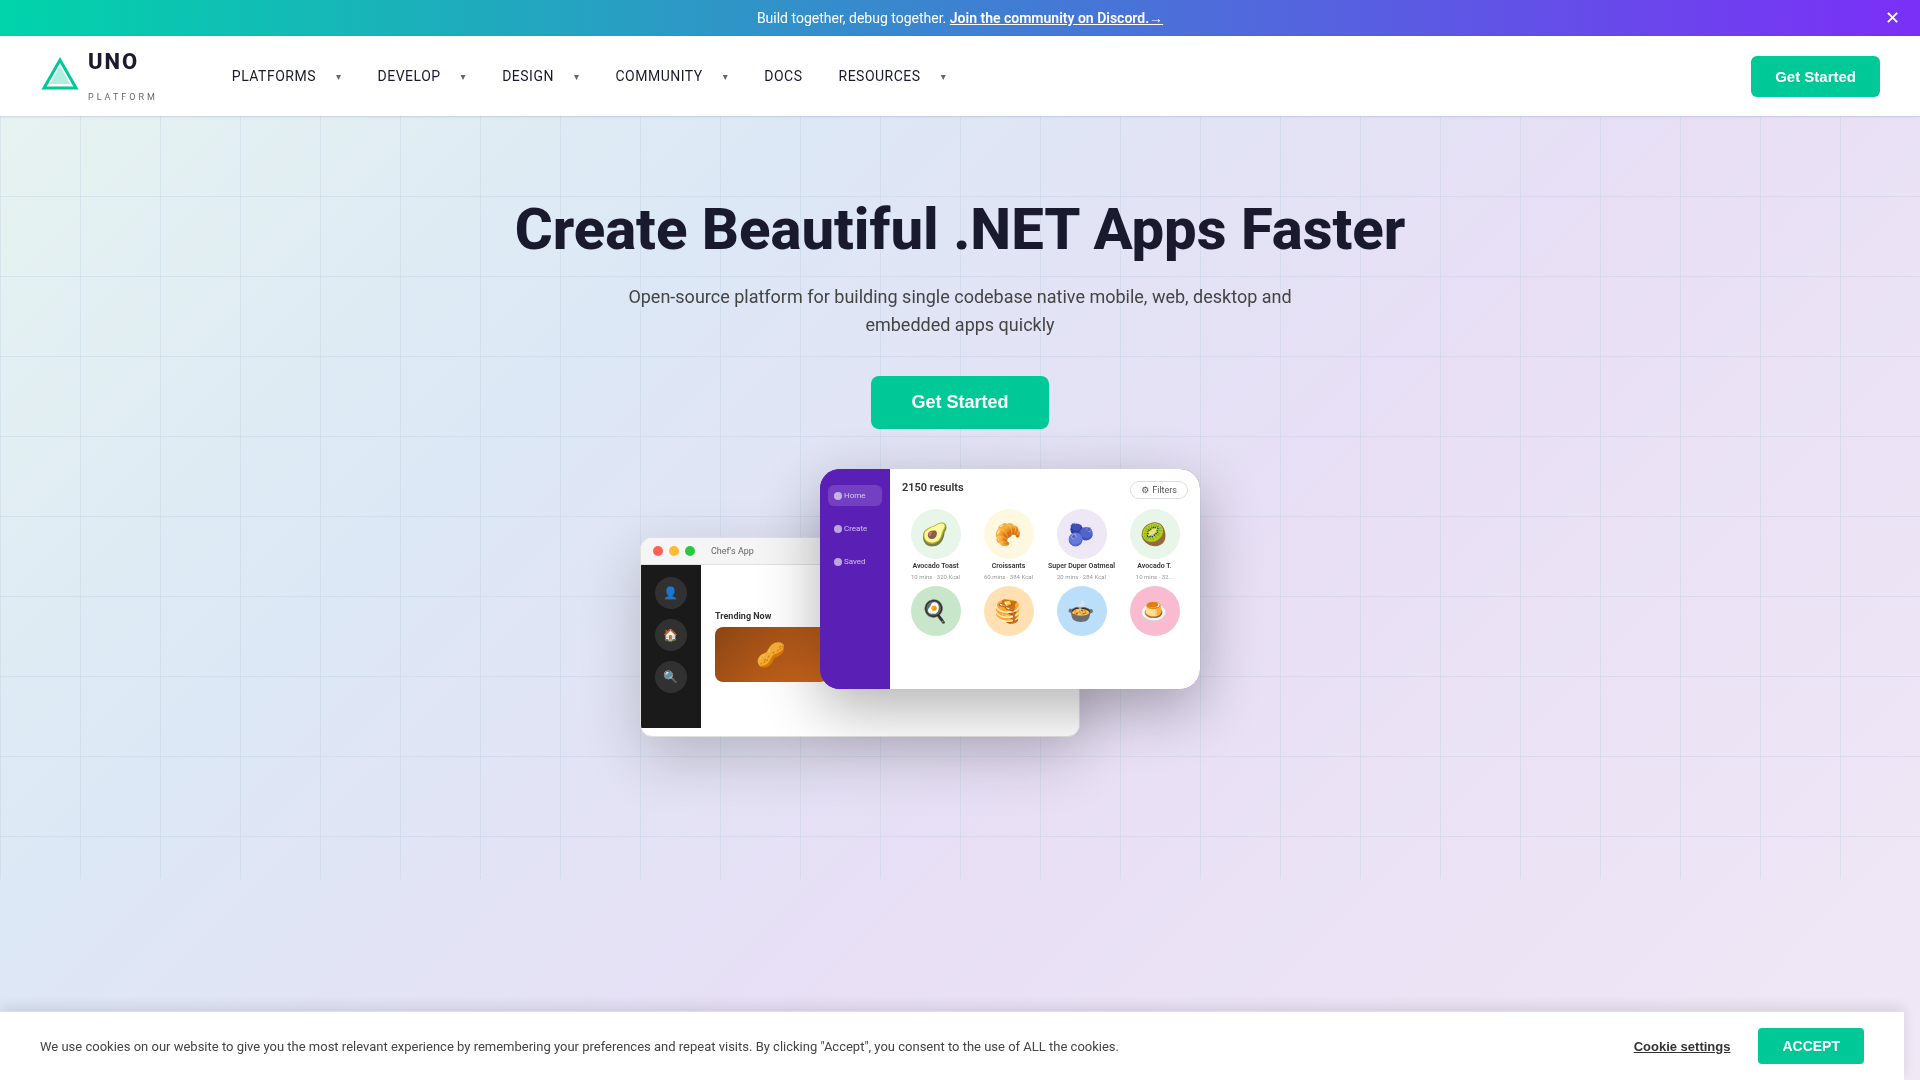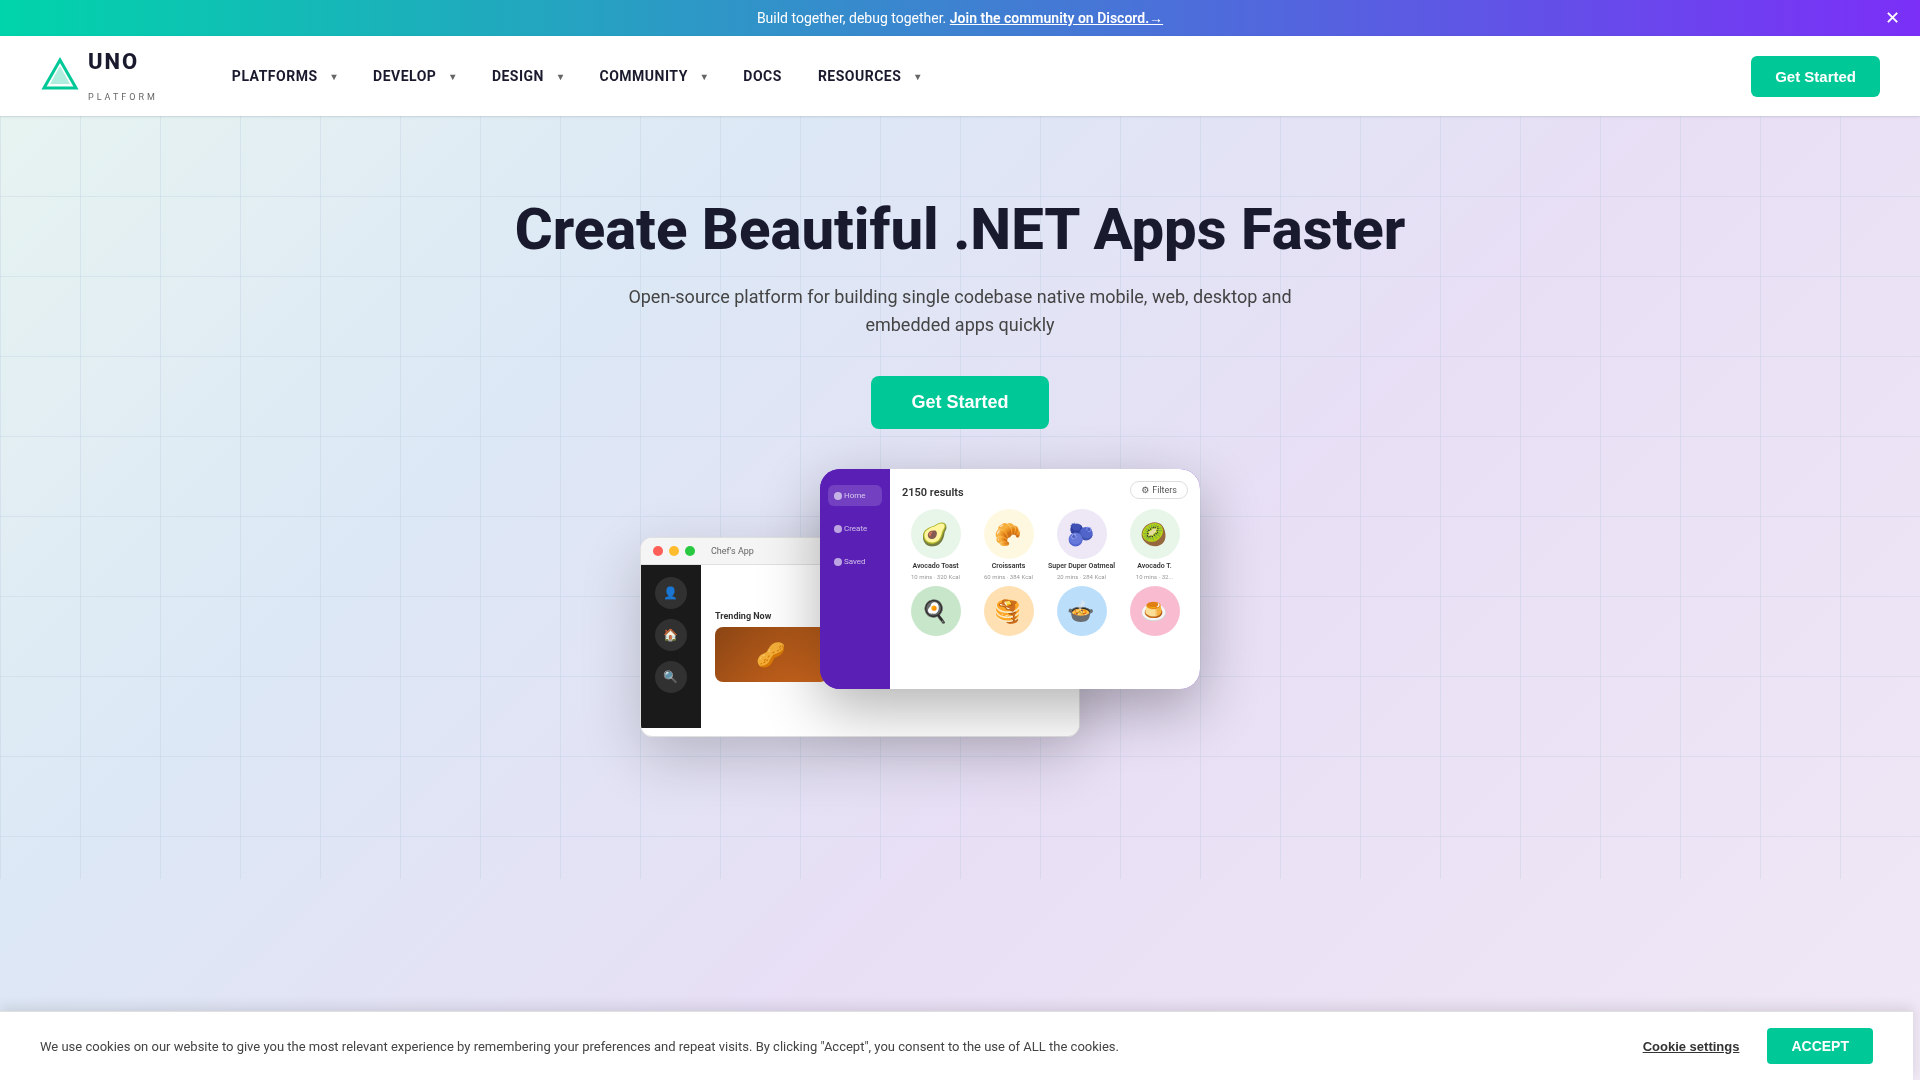--- a/index.html
+++ b/index.html
@@ -80,25 +80,25 @@
     }
     .nav-menu {
       display: flex;
       align-items: center;
       gap: 8px;
       flex: 1;
     }
     .nav-item {
       display: flex;
       align-items: center;
-      gap: 14px;
+      gap: 20px;
       padding: 8px 14px;
       cursor: pointer;
       font-size: 14px;
-      font-weight: 700;
+      font-weight: 400;
       color: #1a1a2e;
       text-transform: uppercase;
       letter-spacing: 0.5px;
       border-radius: 4px;
       white-space: nowrap;
     }
     .nav-item .chevron {
       font-size: 10px;
       color: #666;
     }
@@ -222,21 +222,21 @@
       color: rgba(255,255,255,0.7);
     }
     .mobile-content {
       flex: 1;
       background: white;
       padding: 12px;
     }
     .mobile-header-bar {
       display: flex;
       justify-content: space-between;
-      align-items: flex-end;
+      align-items: flex-start;
       margin-bottom: 10px;
     }
     .results-count {
       font-size: 11px;
       font-weight: 600;
       color: #333;
     }
     .filter-btn {
       background: white;
       border: 1px solid #ddd;
@@ -370,21 +370,21 @@
     }
     .trending-item.nuts { background: linear-gradient(135deg, #8B4513, #D2691E); }
     .trending-item.curry { background: linear-gradient(135deg, #DC143C, #FF6347); }
     .trending-item.fries { background: linear-gradient(135deg, #DAA520, #FFD700); }
 
     
     .cookie-banner {
       position: fixed;
       bottom: 0;
       left: 0;
-      right: 7px;
+      right: 16px;
       background: white;
       border-top: 1px solid #e0e0e0;
       padding: 16px 40px;
       display: flex;
       align-items: center;
       justify-content: flex-end;
       box-shadow: 0 -4px 12px rgba(0,0,0,0.1);
       z-index: 200;
     }
     .cookie-text {

